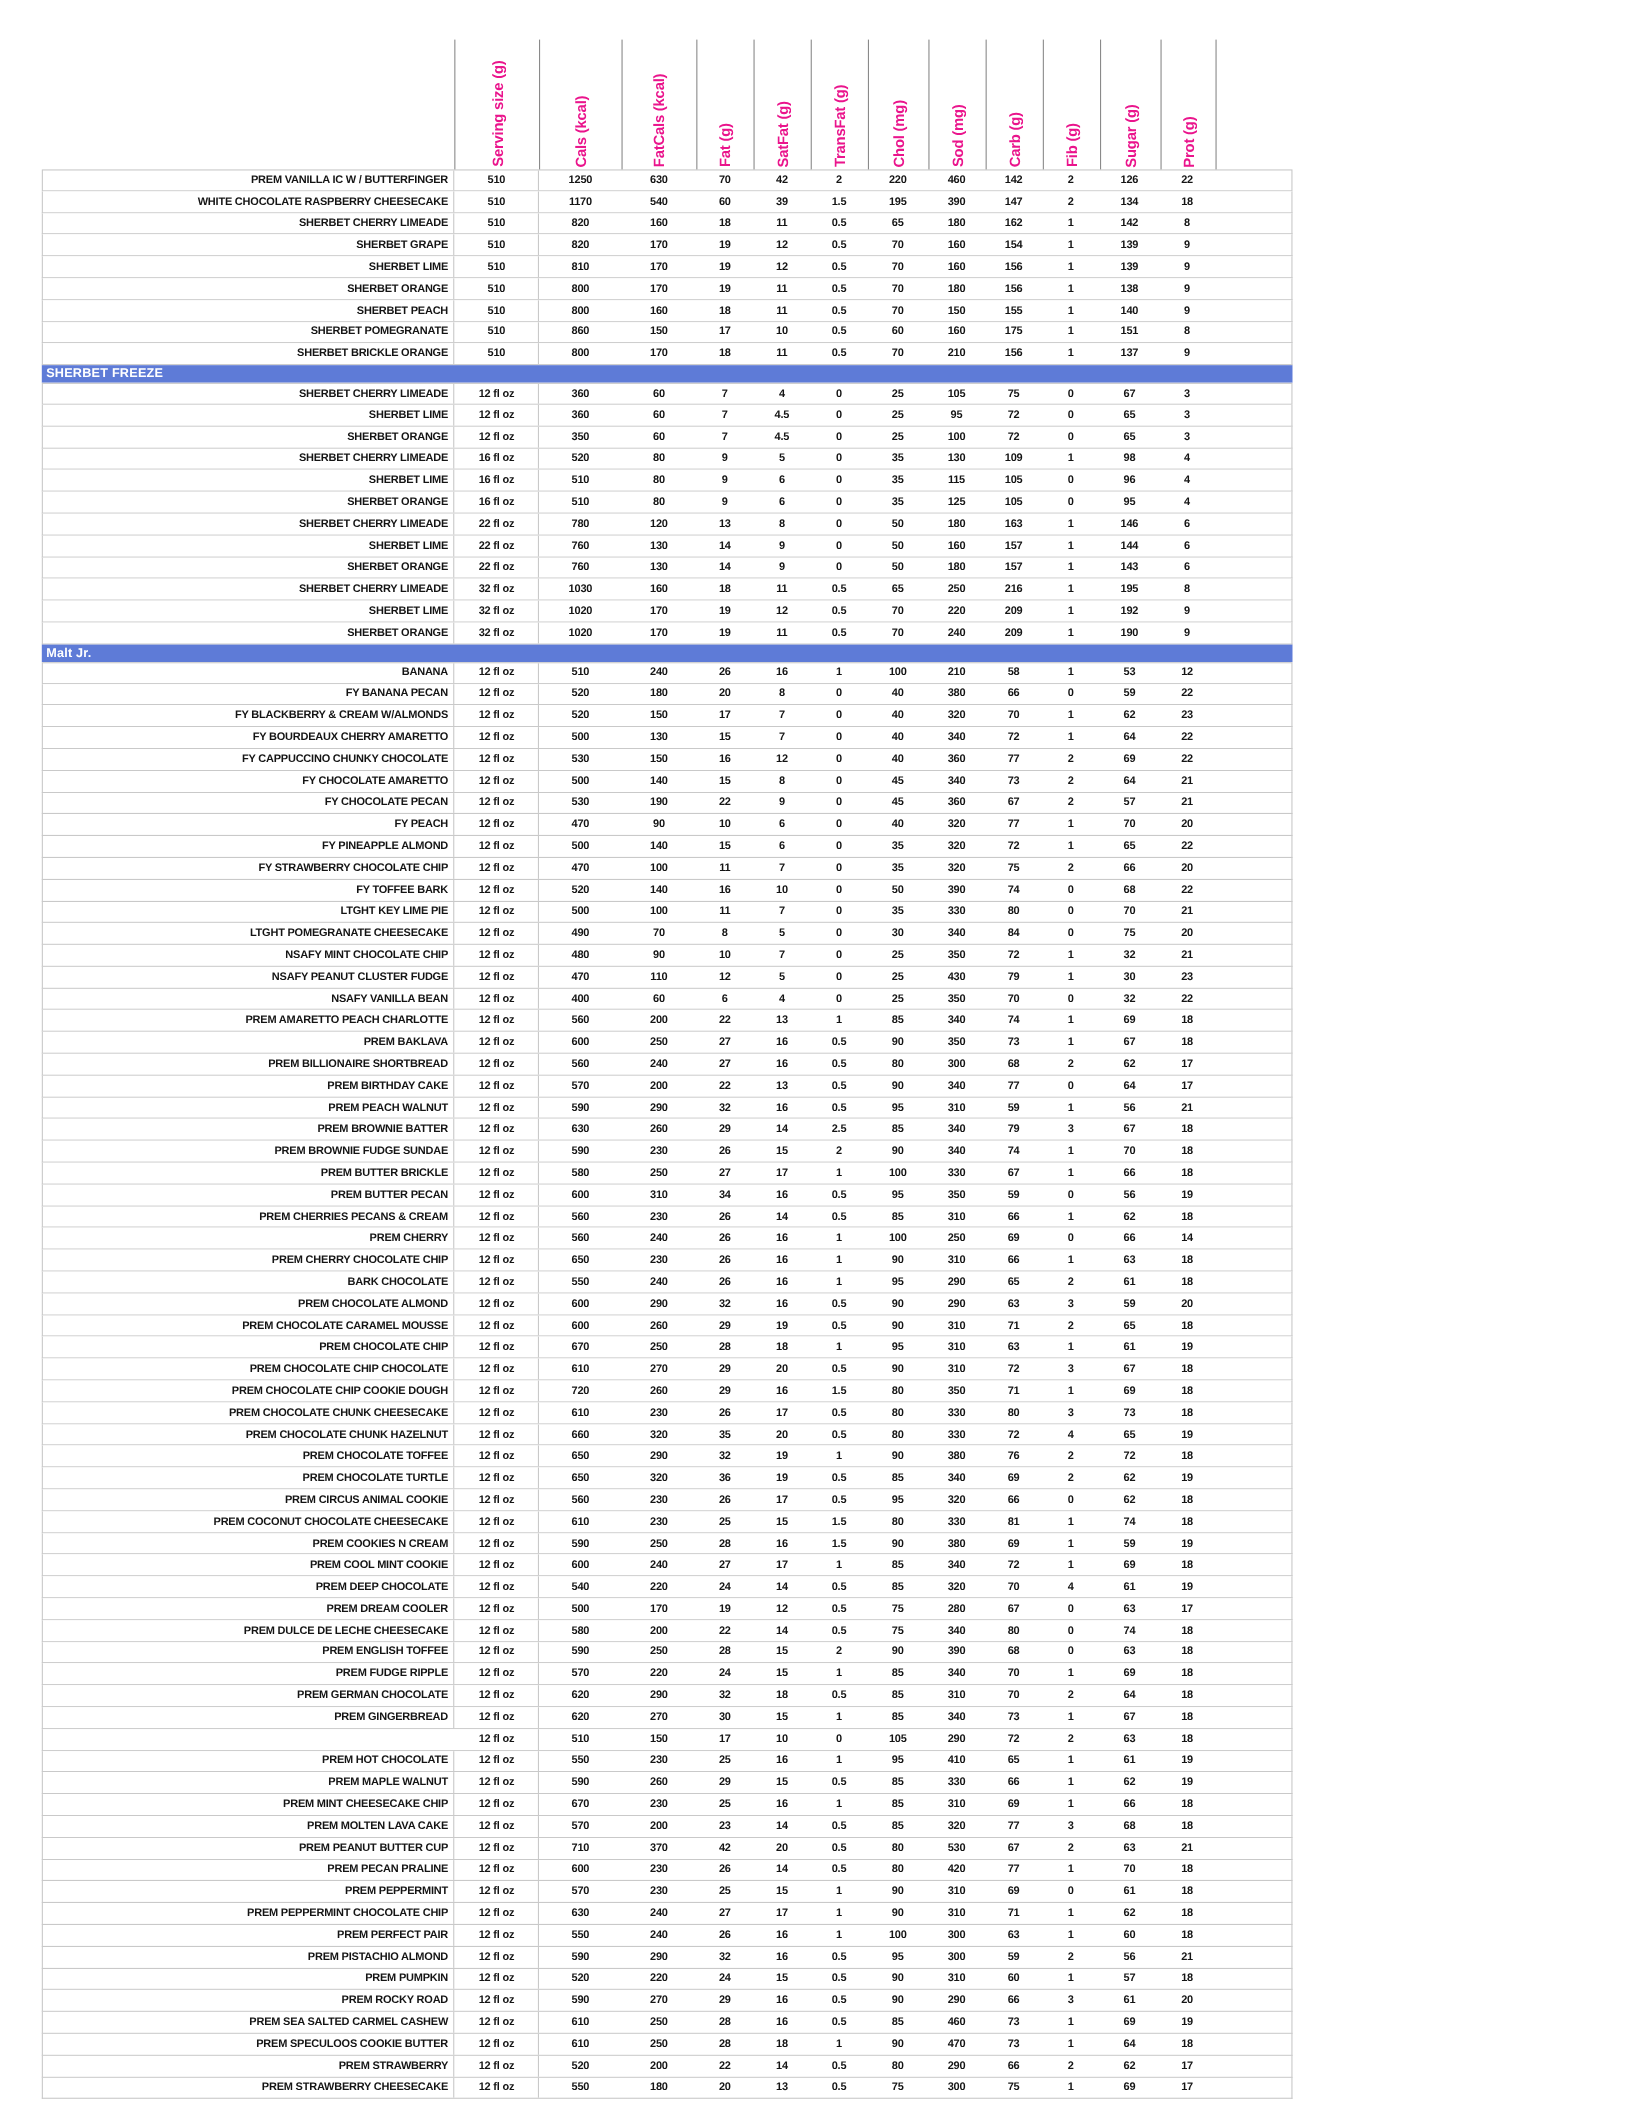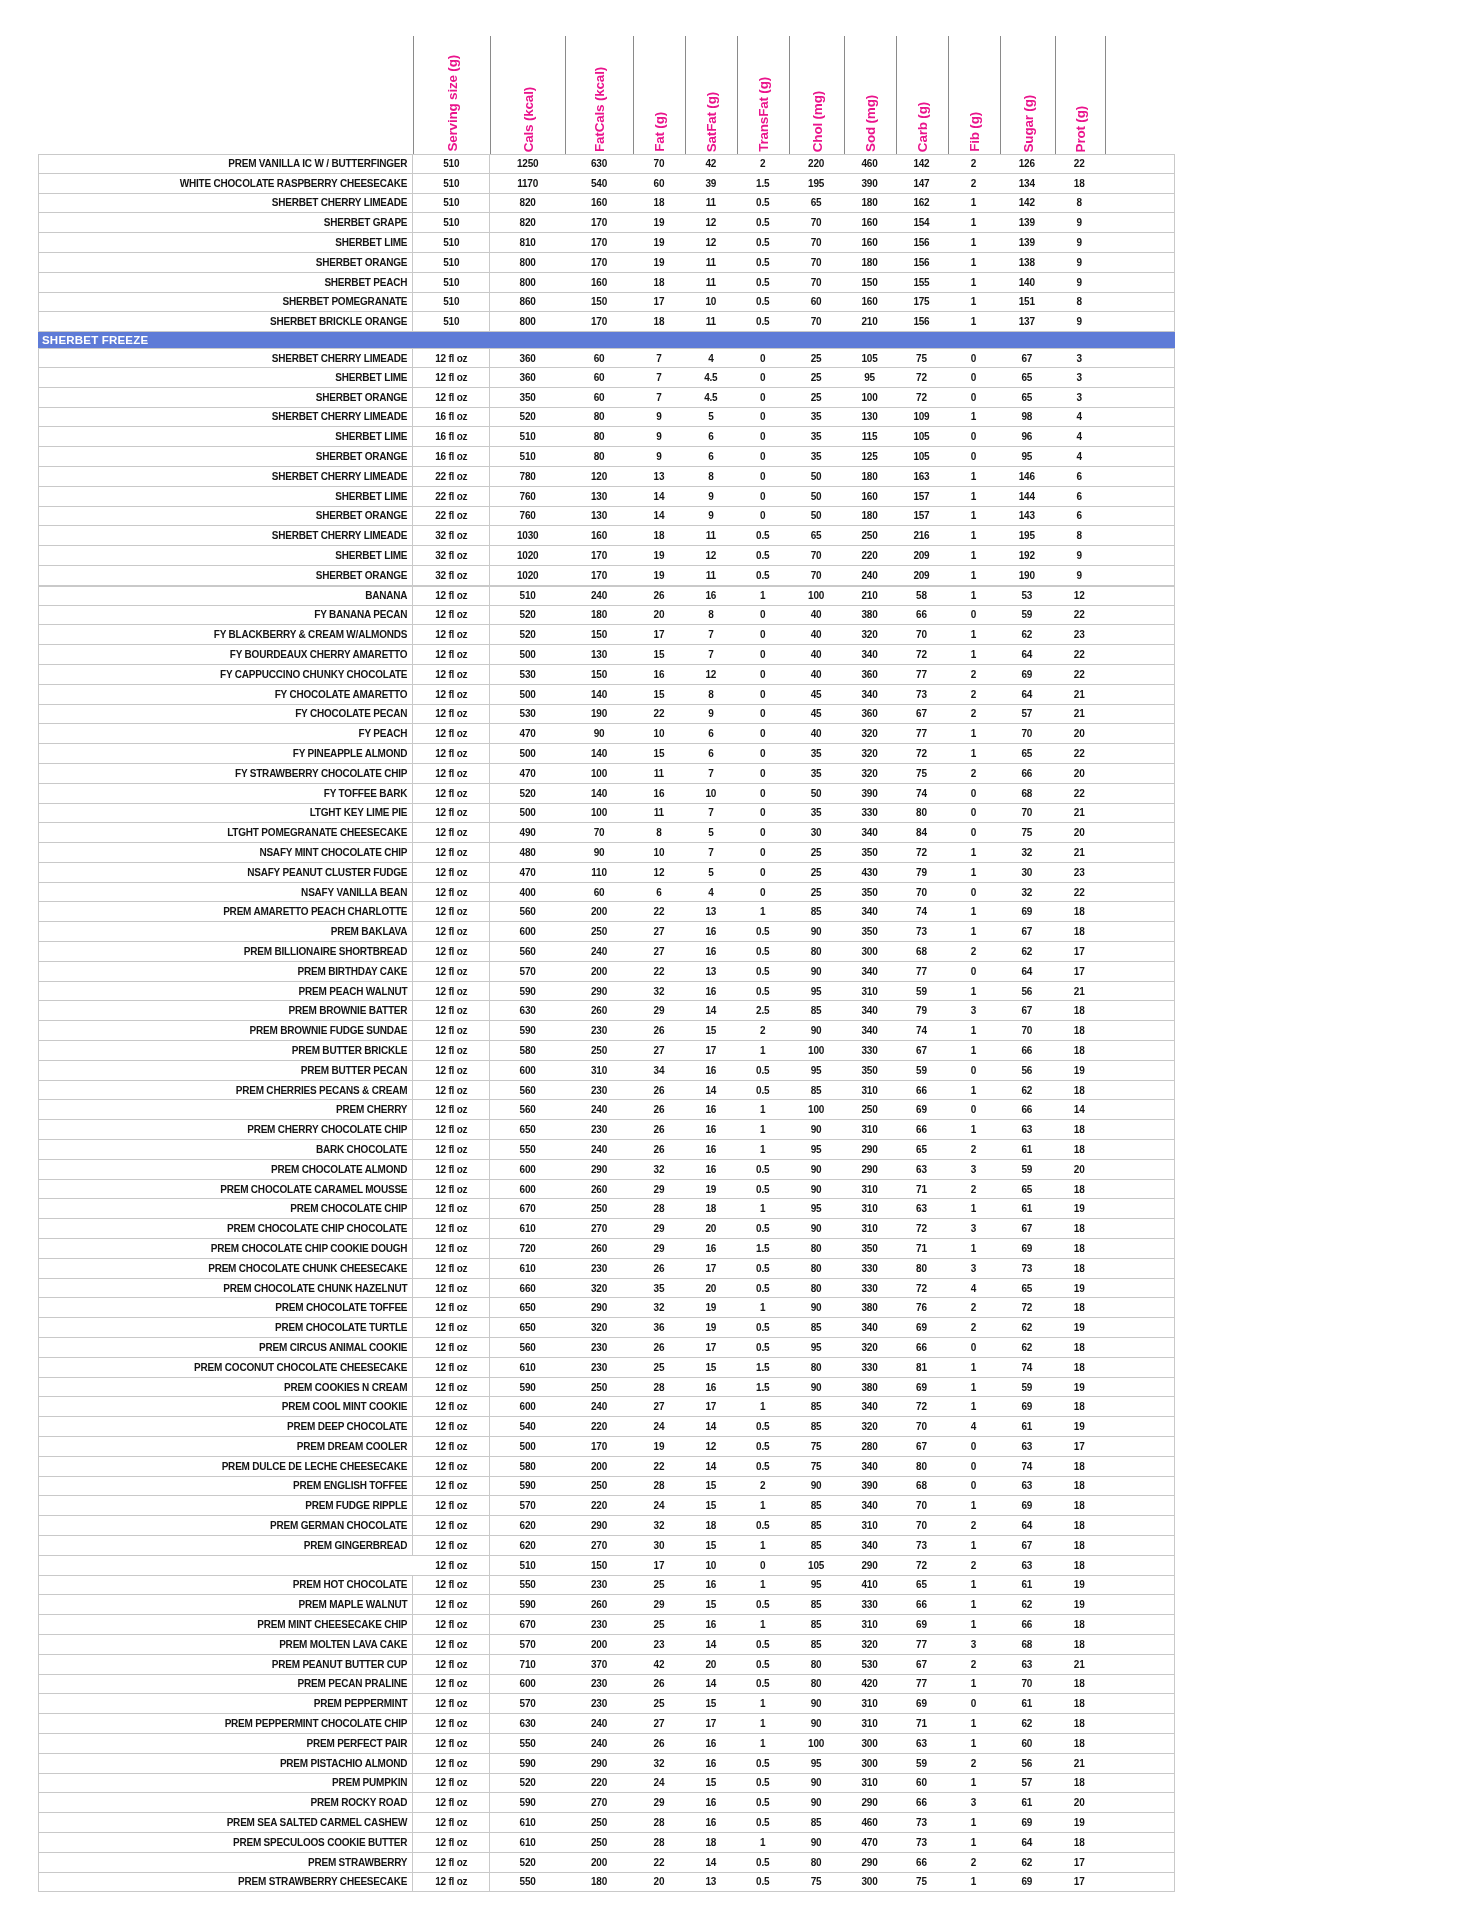--- a/index.html
+++ b/index.html
@@ -416,20 +416,21 @@
           <div class="cell" style="width: 52px;">11</div>
           <div class="cell" style="width: 52px;">0.5</div>
           <div class="cell" style="width: 55px;">70</div>
           <div class="cell" style="width: 52px;">240</div>
           <div class="cell" style="width: 52px;">209</div>
           <div class="cell" style="width: 52px;">1</div>
           <div class="cell" style="width: 55px;">190</div>
           <div class="cell" style="width: 50px;">9</div>
           <div class="cell" style="width: 70px;"></div>
         </div>
+        <div class="section-bar" style="background: rgb(94, 123, 215);">Malt Jr.</div>
         <div class="row first">
           <div class="cell name" style="width: 375px;">BANANA</div>
           <div class="cell serving" style="width: 77px;">12 fl oz</div>
           <div class="cell" style="width: 75px;">510</div>
           <div class="cell" style="width: 68px;">240</div>
           <div class="cell" style="width: 52px;">26</div>
           <div class="cell" style="width: 52px;">16</div>
           <div class="cell" style="width: 52px;">1</div>
           <div class="cell" style="width: 55px;">100</div>
           <div class="cell" style="width: 52px;">210</div>

